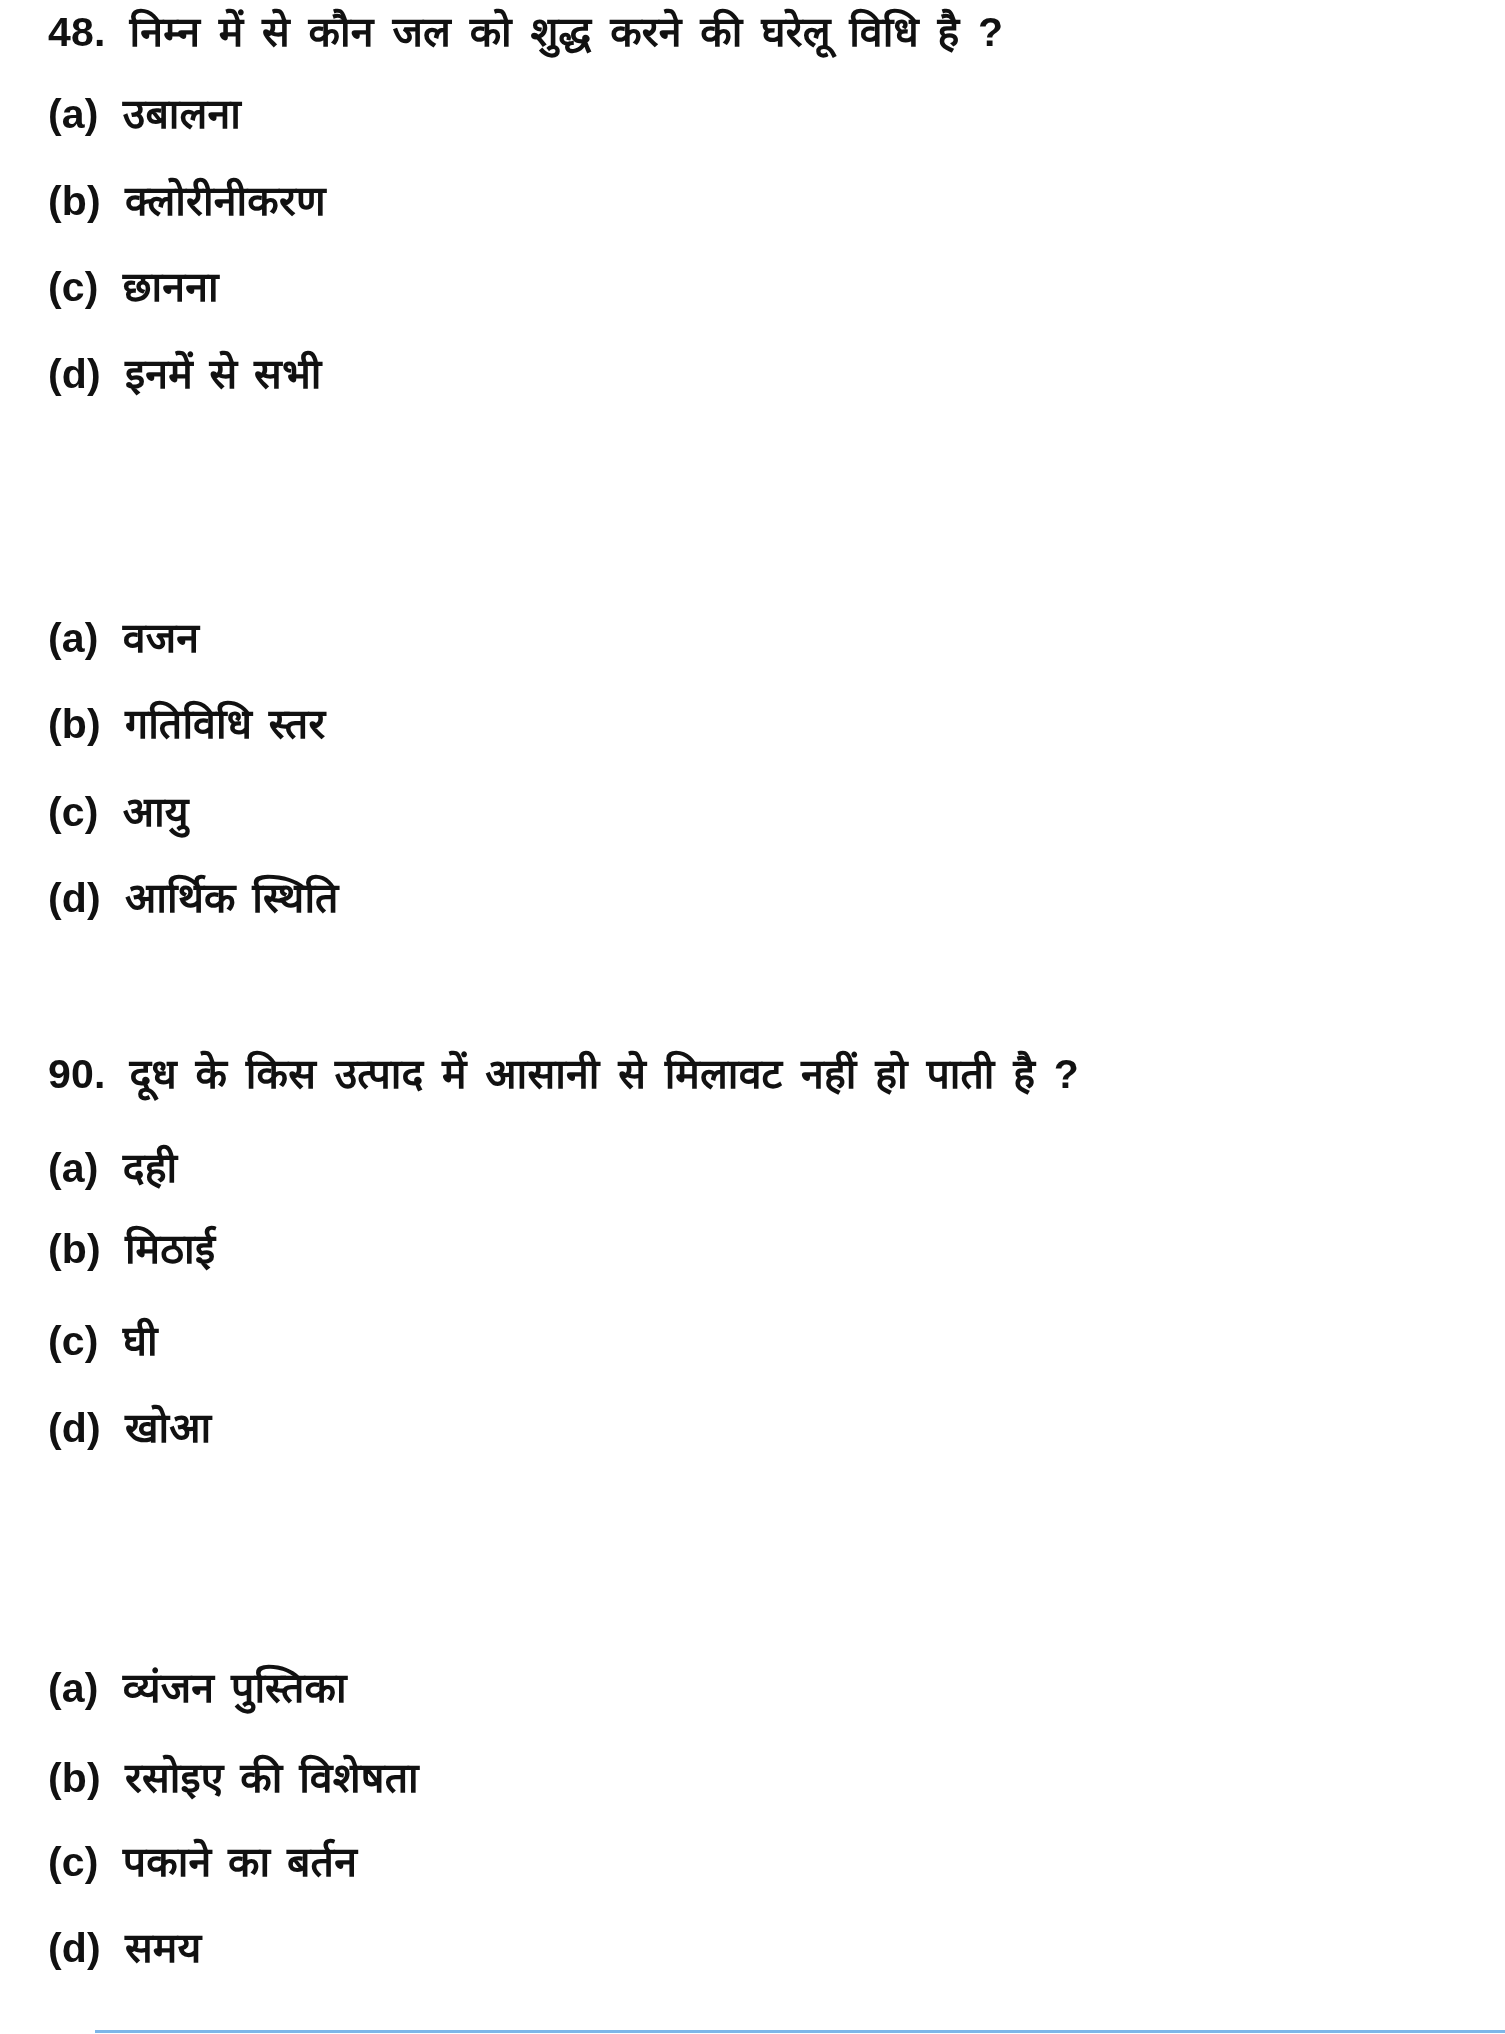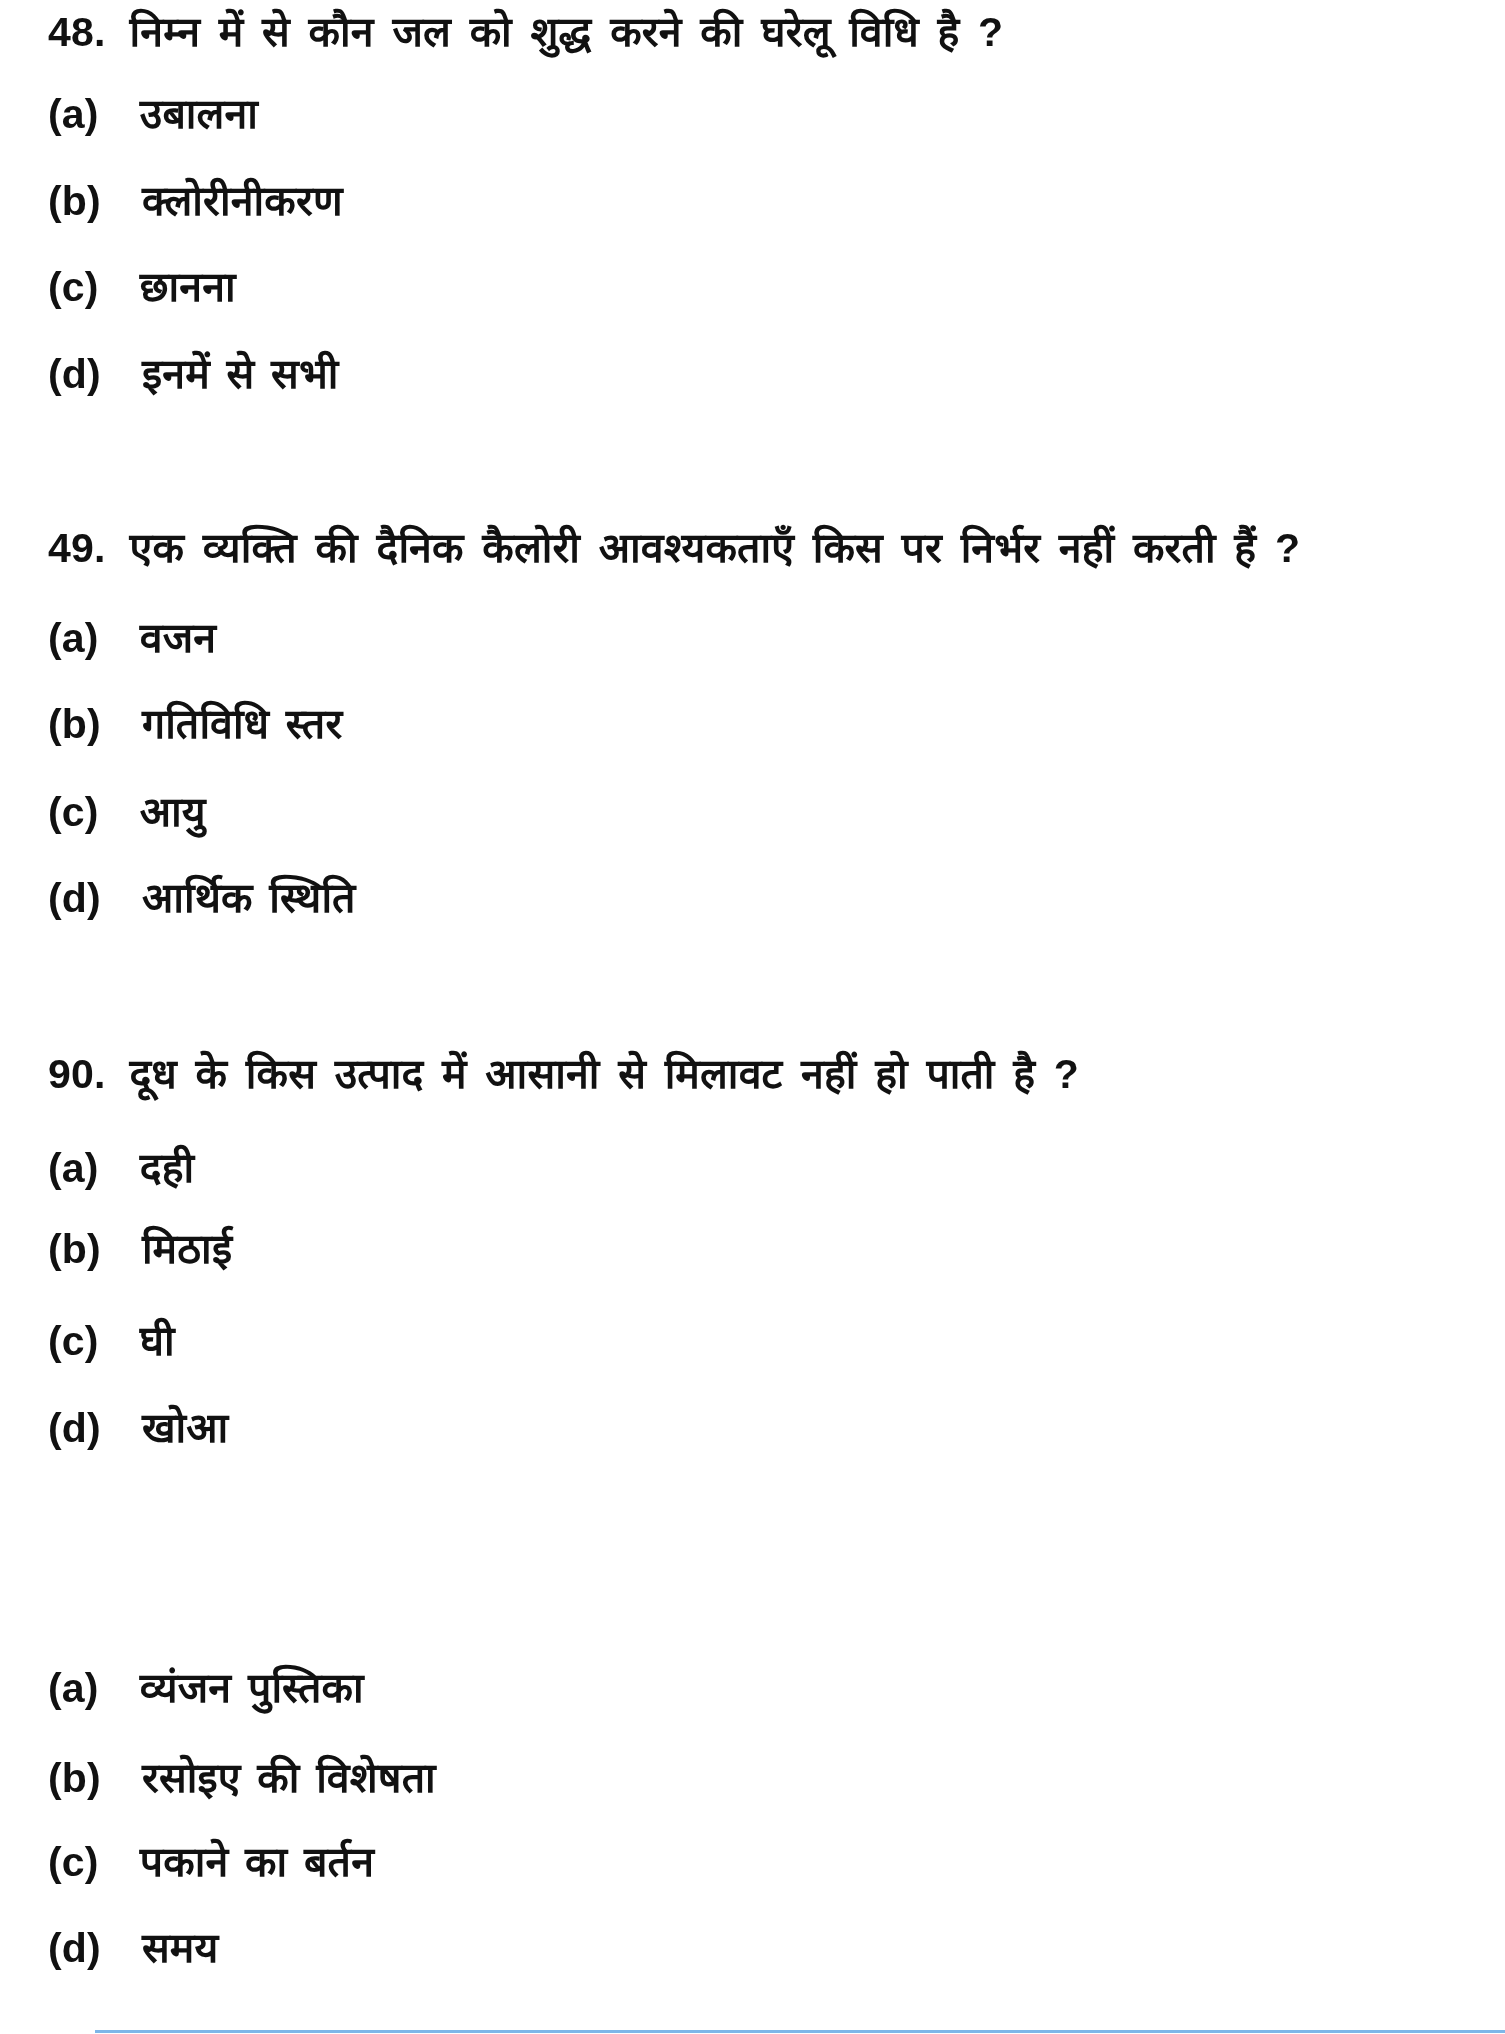--- a/index.html
+++ b/index.html
@@ -25,21 +25,21 @@
     font-size: 41px;
     font-weight: 600;
     line-height: 52px;
     letter-spacing: 0.2px;
   }
   .q-line .q-text {
     margin-left: 24px;
     word-spacing: 7px;
   }
   .opt-line .opt-text {
-    margin-left: 41px;
+    margin-left: 24px;
     word-spacing: 5px;
   }
   .q-num, .opt-label {
     display: inline-block;
   }
   .bottom-accent {
     position: absolute;
     left: 95px;
     right: 0;
     bottom: 1px;
@@ -66,24 +66,20 @@
   </div>
   <div class="line opt-line" style="top:261px">
     <span class="opt-label">(c)</span>
     <span class="opt-text">छानना</span>
   </div>
   <div class="line opt-line" style="top:348px">
     <span class="opt-label">(d)</span>
     <span class="opt-text">इनमें से सभी</span>
   </div>
 
-  <div class="line q-line" style="top:522px">
-    <span class="q-num">49.</span>
-    <span class="q-text">एक व्यक्ति की दैनिक कैलोरी आवश्यकताएँ किस पर निर्भर नहीं करती हैं ?</span>
-  </div>
   <div class="line opt-line" style="top:612px">
     <span class="opt-label">(a)</span>
     <span class="opt-text">वजन</span>
   </div>
   <div class="line opt-line" style="top:698px">
     <span class="opt-label">(b)</span>
     <span class="opt-text">गतिविधि स्तर</span>
   </div>
   <div class="line opt-line" style="top:786px">
     <span class="opt-label">(c)</span>

